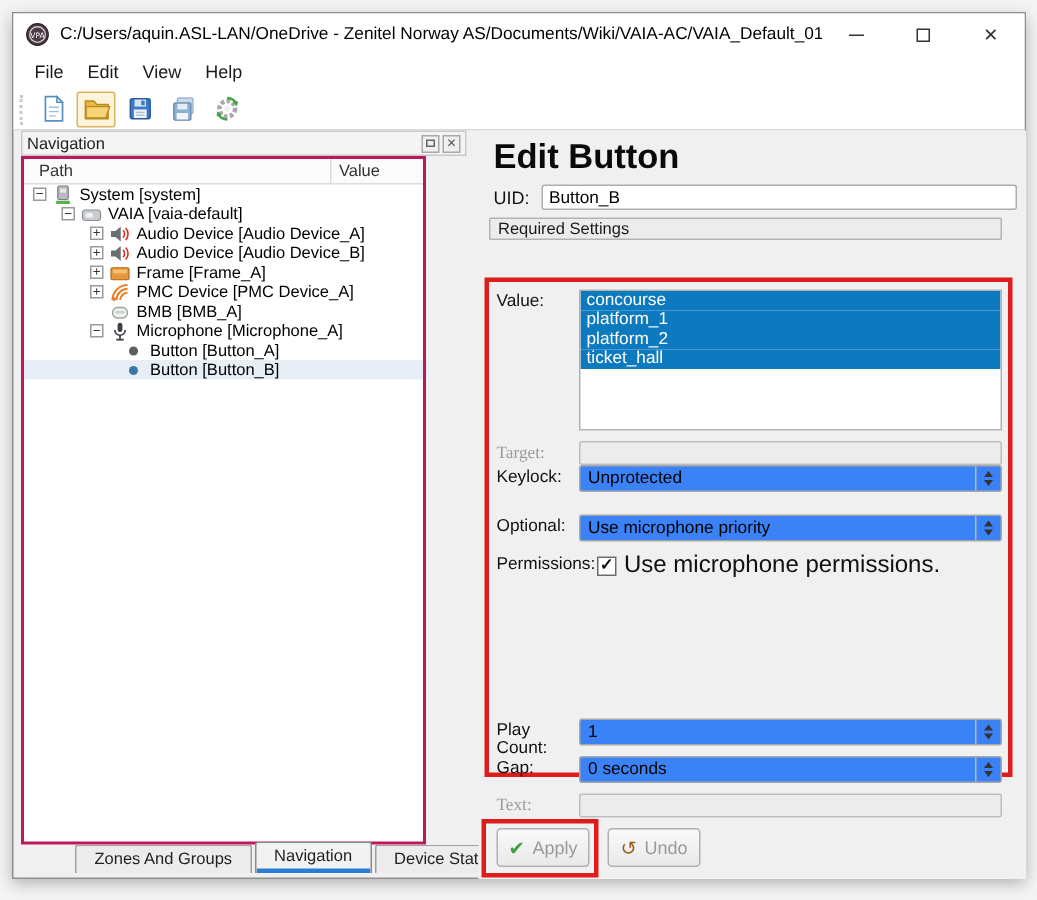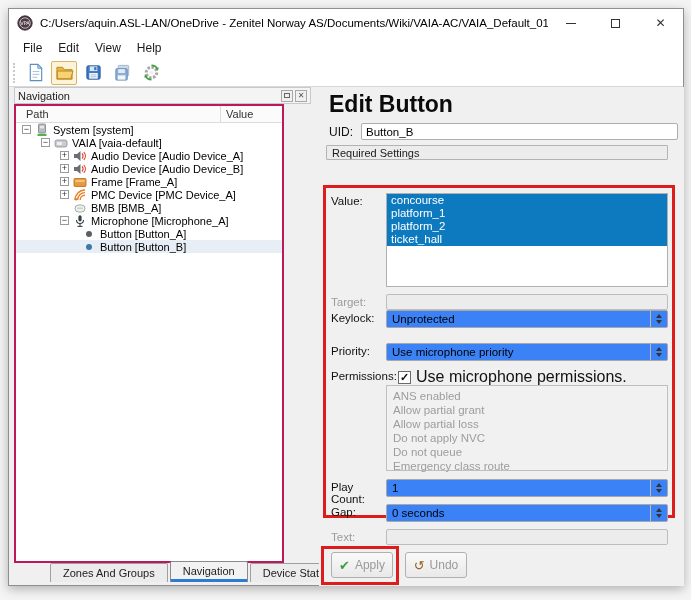--- a/index.html
+++ b/index.html
@@ -70,21 +70,21 @@
   .input { height:17px; background:#fff; border:1px solid #adadad; border-radius:2px;
     font-size:11.5px; color:#000; padding:1px 4px; flex:1; }
   .secbar { position:absolute; left:7px; width:342px; height:15px; background:#ececec;
     border:1px solid #b3b3b3; font-size:11px; color:#1a1a1a; padding:1px 5px; border-radius:1px; }
 
   .bigred { position:absolute; left:4px; top:98px; width:352px; height:333px; border:3px solid #dd1c1c; }
   .smallred { position:absolute; left:2px; top:459px; width:78px; height:39px; border:3px solid #dd1c1c; }
 
   .frow { position:absolute; left:12px; width:337px; display:flex; }
   .flabel { width:55px; font-size:11.5px; color:#111; padding-top:2px; flex:0 0 auto; }
-  .flabel.dis { color:#9c9c9c; }
+  .flabel.dis { color:#9c9c9c;font-family:Liberation Serif, serif; }
   .ffield { flex:1; }
 
   .listbox { background:#fff; border:1px solid #b0b0b0; height:94px; overflow:hidden; }
   .zitem { height:13px; font-size:11.5px; padding:0 4px; line-height:13px; color:#000; }
   .zitem.sel { background:#0d7ac0; color:#fff; }
 
   .dinput { height:16px; background:#ececec; border:1px solid #bdbdbd; border-radius:2px; }
 
   .combo { height:18px; background:#3b82f6; border:1px solid #a8a8a8; border-radius:2px;
     display:flex; align-items:center; }
@@ -345,49 +345,38 @@
       <div class="ffield combo">
         <span class="val">Unprotected</span>
         <span class="spin">
             <span class="tri-up"></span>
             <span class="tri-dn"></span>
           </span>
       </div>
     </div>
 
     <div class="frow" style="top:256px">
-      <span class="flabel">Priority:</span>
+      <span class="flabel">Optional:</span>
       <div class="ffield combo">
         <span class="val">Use microphone priority</span>
         <span class="spin">
             <span class="tri-up"></span>
             <span class="tri-dn"></span>
           </span>
       </div>
     </div>
 
     <div class="frow" style="top:281px">
       <span class="flabel" style="width:67px">Permissions:</span>
       <div class="ffield chkrow">
         <span class="chk"><span>✓</span></span>
         <span class="chklabel">Use microphone permissions.</span>
       </div>
     </div>
 
-    <div class="frow" style="top:298px">
-      <span class="flabel"></span>
-      <div class="ffield permlist">
-        <div class="pitem">ANS enabled</div>
-        <div class="pitem">Allow partial grant</div>
-        <div class="pitem">Allow partial loss</div>
-        <div class="pitem">Do not apply NVC</div>
-        <div class="pitem">Do not queue</div>
-        <div class="pitem">Emergency class route</div>
-      </div>
-    </div>
 
     <div class="frow" style="top:392px">
       <span class="flabel">Play Count:</span>
       <div class="ffield combo">
         <span class="val">1</span>
         <span class="spin">
             <span class="tri-up"></span>
             <span class="tri-dn"></span>
           </span>
       </div>

